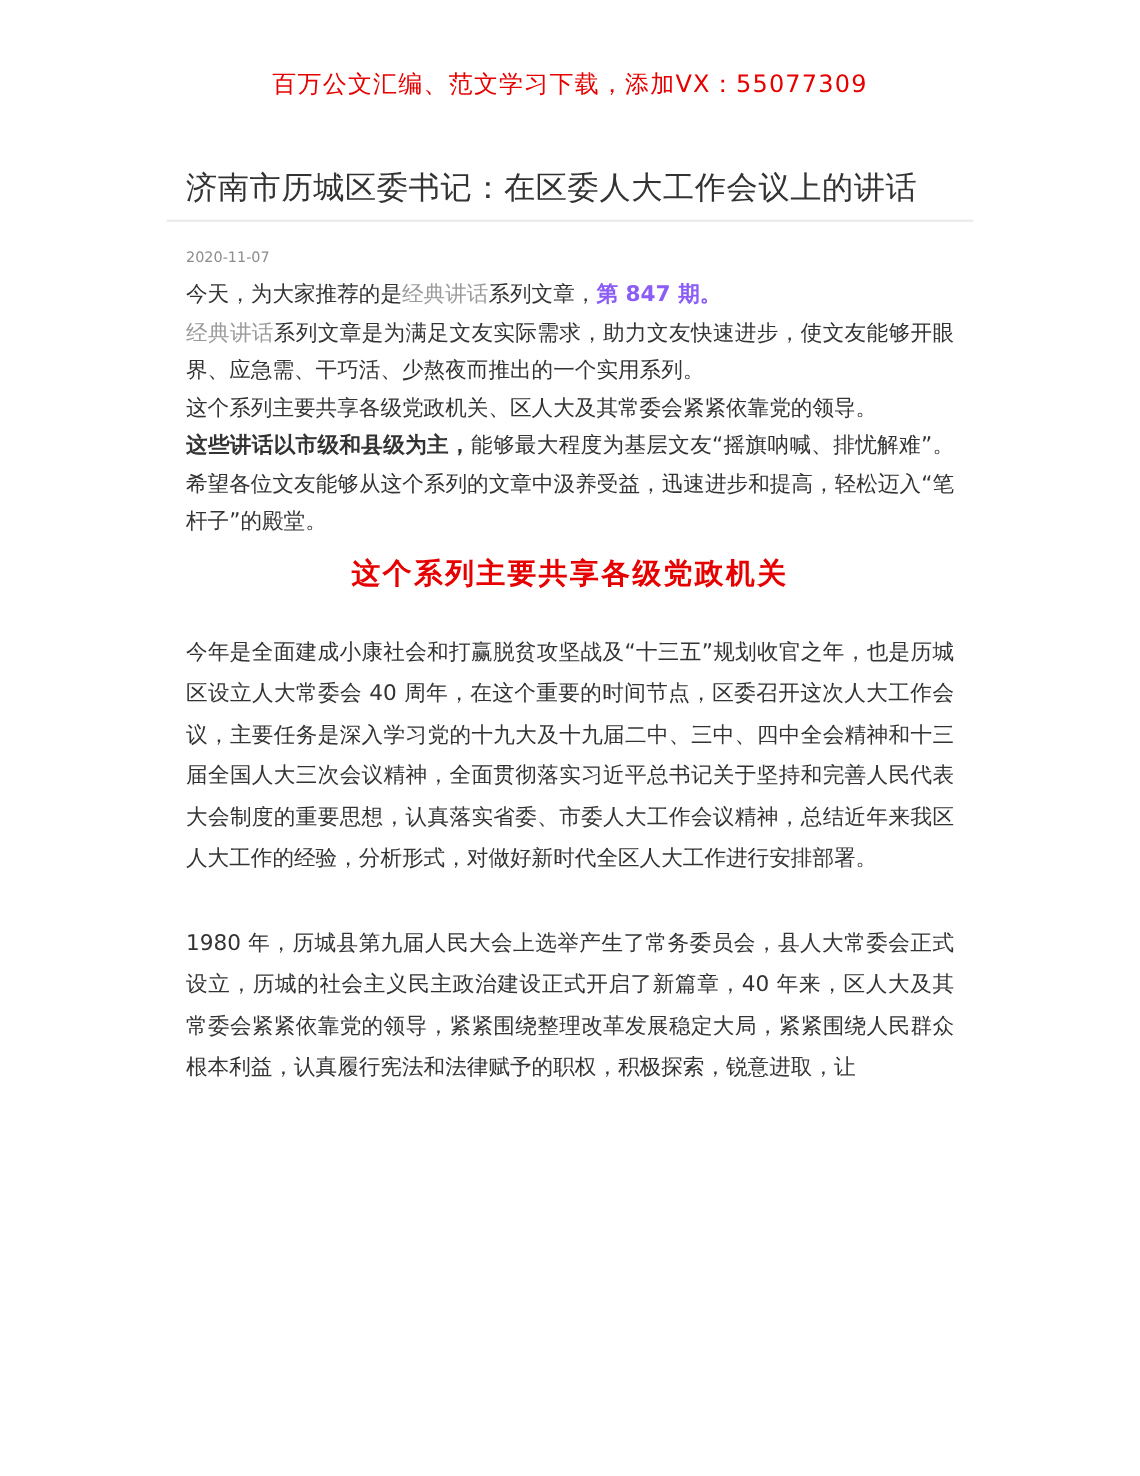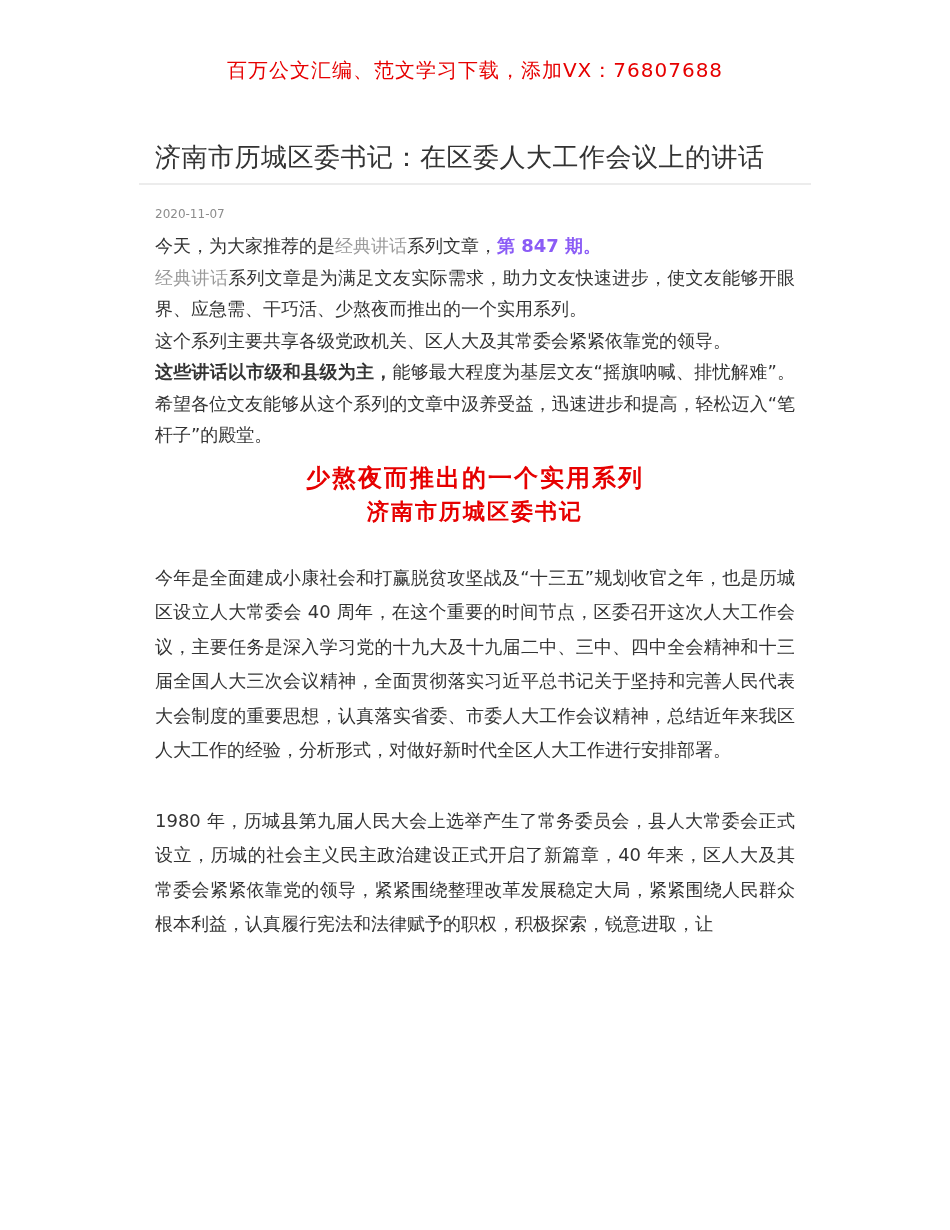--- a/index.html
+++ b/index.html
@@ -82,21 +82,21 @@
     word-break: break-all;
     color: #333333;
   }
   .body-para + .body-para {
     margin-top: 36px;
   }
 </style>
 </head>
 <body>
 
-<div class="banner">百万公文汇编、范文学习下载，添加VX：76807688</div>
+<div class="banner">百万公文汇编、范文学习下载，添加VX：55077309</div>
 
 <div class="page">
 
   <h1 class="article-title">济南市历城区委书记：在区委人大工作会议上的讲话</h1>
 
   <div class="divider"></div>
 
   <div class="pub-date">2020-11-07</div>
 
   <div class="intro">
@@ -114,21 +114,20 @@
     </p>
 
 
     <p>
       <span class="seg-bold">这些讲话以市级和县级为主，</span><span>能够最大程度为基层文友“摇旗呐喊、排忧解难”。希望各位文友能够从这个系列的文章中汲养受益，迅速进步和提高，轻松迈入“笔杆子”的殿堂。</span>
     </p>
 
   </div>
 
   <div class="speech-header">
-    <div class="sh-line">少熬夜而推出的一个实用系列</div>
-    <div class="sh-line small">济南市历城区委书记</div>
+    <div class="sh-line">这个系列主要共享各级党政机关</div>
   </div>
 
   <p class="body-para">今年是全面建成小康社会和打赢脱贫攻坚战及“十三五”规划收官之年，也是历城区设立人大常委会 40 周年，在这个重要的时间节点，区委召开这次人大工作会议，主要任务是深入学习党的十九大及十九届二中、三中、四中全会精神和十三届全国人大三次会议精神，全面贯彻落实习近平总书记关于坚持和完善人民代表大会制度的重要思想，认真落实省委、市委人大工作会议精神，总结近年来我区人大工作的经验，分析形式，对做好新时代全区人大工作进行安排部署。</p>
 
   <p class="body-para">1980 年，历城县第九届人民大会上选举产生了常务委员会，县人大常委会正式设立，历城的社会主义民主政治建设正式开启了新篇章，40 年来，区人大及其常委会紧紧依靠党的领导，紧紧围绕整理改革发展稳定大局，紧紧围绕人民群众根本利益，认真履行宪法和法律赋予的职权，积极探索，锐意进取，让</p>
 
 </div>
 
 </body></html>

